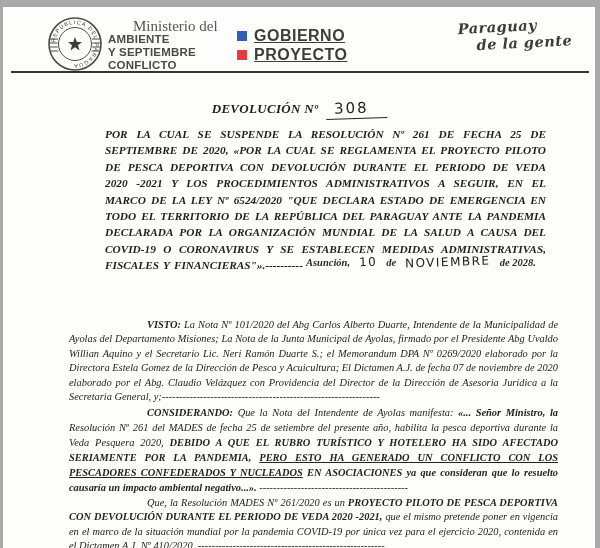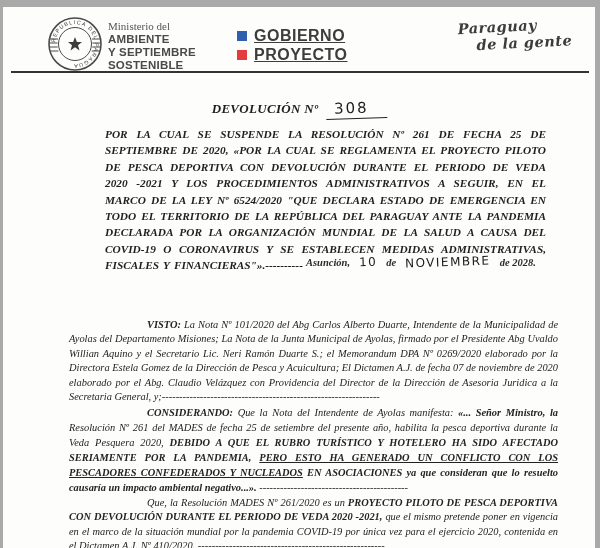--- a/index.html
+++ b/index.html
@@ -11,21 +11,21 @@
   .page{
     position:absolute;left:3px;top:7px;width:592px;height:541px;
     background:#fdfdfb;color:#2b2b2b;
   }
   
   .seal{position:absolute;left:44px;top:9px;width:56px;height:56px;}
   .ministry{
     position:absolute;left:105px;top:13px;
     font-family:"Liberation Sans",sans-serif;color:#4a4a4a;line-height:13px;
   }
-  .ministry .pre{font-family:"Liberation Serif",serif;font-size:11px;display:block;color:#555;}
+  .ministry .pre{font-family:"Liberation Serif",serif;font-size:15px;display:block;color:#555;margin-left:25px;}
   .ministry .big{font-size:11.5px;font-weight:bold;display:block;letter-spacing:.2px;}
   .gob{
     position:absolute;left:234px;top:19px;
     font-family:"Liberation Sans",sans-serif;font-weight:bold;
     font-size:16px;letter-spacing:.5px;color:#3d3d3d;line-height:19px;text-decoration:underline;
   }
   .gob .row{display:flex;align-items:center;gap:7px;}
   .sq{width:10px;height:10px;display:inline-block;}
   .sq.blue{background:#2f5fae;}
   .sq.red{background:#e23c3c;}
@@ -106,21 +106,21 @@
         <line x1="45.4" y1="27" x2="53.6" y2="27"></line>
       <line x1="45.2" y1="31" x2="53.4" y2="31"></line>
         <line x1="44.6" y1="35" x2="52.6" y2="35"></line>
     </g>
   </svg>
 
   <div class="ministry">
     <span class="pre">Ministerio del</span>
     <span class="big">AMBIENTE</span>
     <span class="big">Y SEPTIEMBRE</span>
-    <span class="big">SOSTENIBLE</span>
+    <span class="big">CONFLICTO</span>
   </div>
 
   <div class="gob">
     <div class="row">
       <span class="sq blue"></span>
       <span>GOBIERNO</span>
     </div>
     <div class="row">
       <span class="sq red"></span>
       <span>PROYECTO</span>

